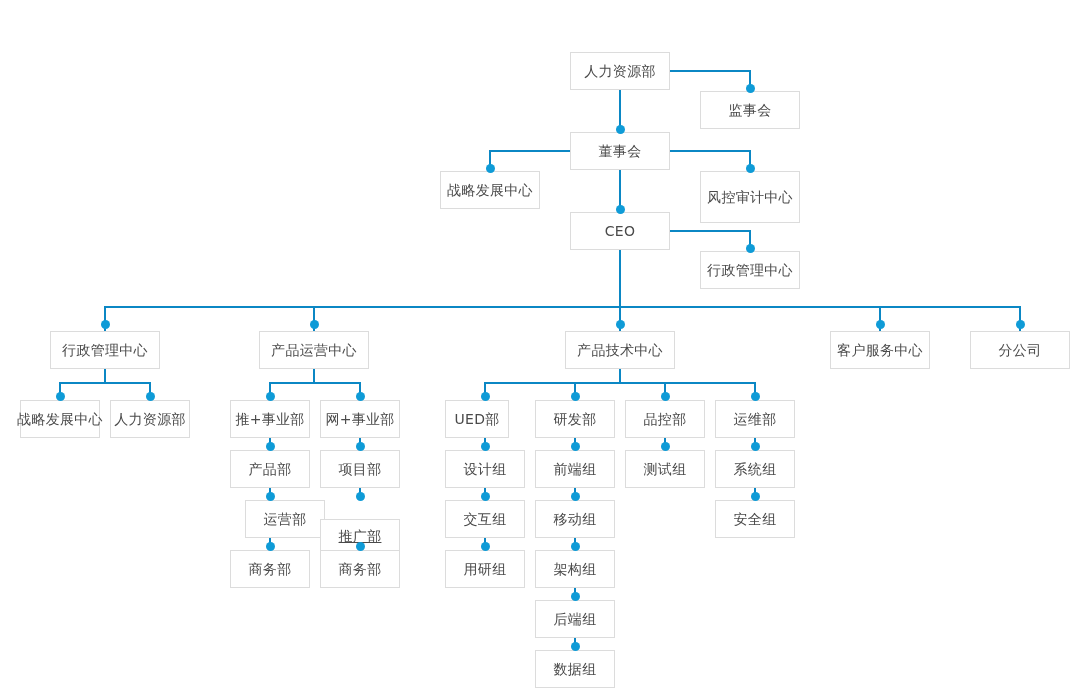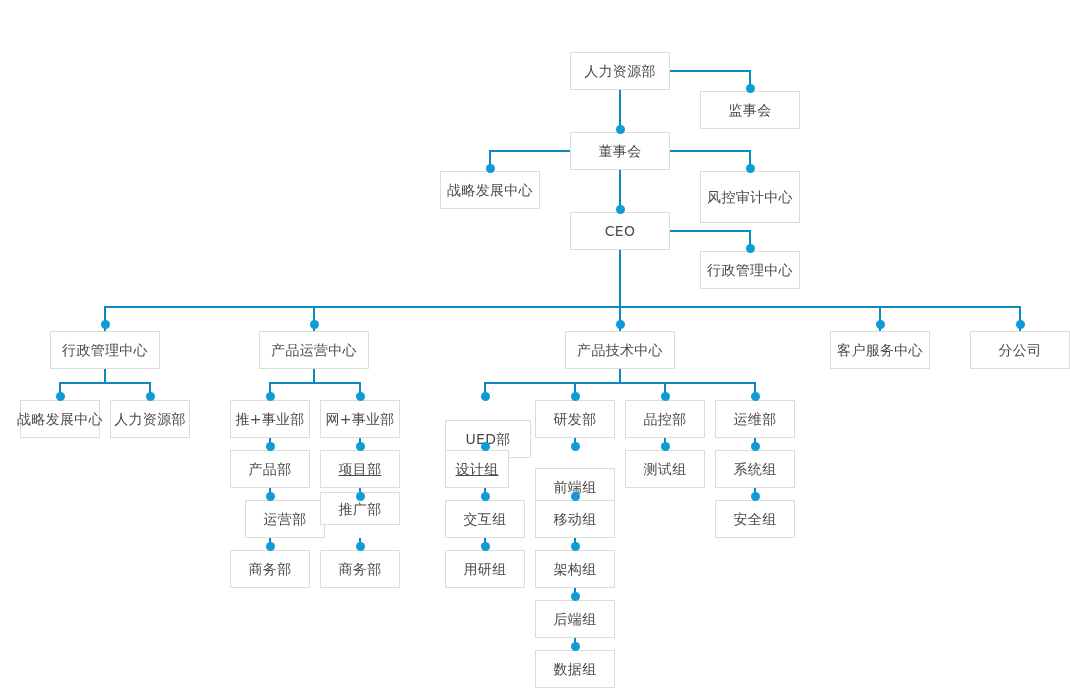--- a/index.html
+++ b/index.html
@@ -129,55 +129,55 @@
   <div class="conn v" style="left:269px;top:488px;height:12px;"></div>
   <div class="dot" style="left:266px;top:492px;"></div>
   <div class="node" style="left:230px;top:500px;width:80px;height:38px;margin-left:15px;">运营部</div>
   <div class="conn v" style="left:269px;top:538px;height:12px;"></div>
   <div class="dot" style="left:266px;top:542px;"></div>
   <div class="node" style="left:230px;top:550px;width:80px;height:38px;">商务部</div>
 
   <div class="node" style="left:320px;top:400px;width:80px;height:38px;">网+事业部</div>
   <div class="conn v" style="left:359px;top:438px;height:12px;"></div>
   <div class="dot" style="left:356px;top:442px;"></div>
-  <div class="node" style="left:320px;top:450px;width:80px;height:38px;text-decoration:underline;">项目部</div>
+  <div class="node" style="left:320px;top:450px;width:80px;height:38px;">项目部</div>
   <div class="conn v" style="left:359px;top:488px;height:12px;"></div>
   <div class="dot" style="left:356px;top:492px;"></div>
-  <div class="node" style="left:320px;top:492px;width:80px;height:33px;">推广部</div>
+  <div class="node" style="left:320px;top:519px;width:80px;height:33px;text-decoration:underline;">推广部</div>
   <div class="conn v" style="left:359px;top:538px;height:12px;"></div>
   <div class="dot" style="left:356px;top:542px;"></div>
   <div class="node" style="left:320px;top:550px;width:80px;height:38px;">商务部</div>
 
   <div class="conn v" style="left:619px;top:369px;height:13px;"></div>
   <div class="conn h" style="left:484px;top:382px;width:271px;"></div>
 
   <div class="conn v" style="left:484px;top:382px;height:14px;"></div>
   <div class="dot" style="left:481px;top:392px;"></div>
   <div class="conn v" style="left:574px;top:382px;height:14px;"></div>
   <div class="dot" style="left:571px;top:392px;"></div>
   <div class="conn v" style="left:664px;top:382px;height:14px;"></div>
   <div class="dot" style="left:661px;top:392px;"></div>
   <div class="conn v" style="left:754px;top:382px;height:14px;"></div>
   <div class="dot" style="left:751px;top:392px;"></div>
 
-  <div class="node" style="left:445px;top:400px;width:86px;height:38px;margin-top:20px;">UED部</div>
+  <div class="node" style="left:445px;top:400px;width:64px;height:38px;">UED部</div>
   <div class="conn v" style="left:484px;top:438px;height:12px;"></div>
   <div class="dot" style="left:481px;top:442px;"></div>
-  <div class="node" style="left:445px;top:450px;width:64px;height:38px;text-decoration:underline;">设计组</div>
+  <div class="node" style="left:445px;top:450px;width:80px;height:38px;">设计组</div>
   <div class="conn v" style="left:484px;top:488px;height:12px;"></div>
   <div class="dot" style="left:481px;top:492px;"></div>
   <div class="node" style="left:445px;top:500px;width:80px;height:38px;">交互组</div>
   <div class="conn v" style="left:484px;top:538px;height:12px;"></div>
   <div class="dot" style="left:481px;top:542px;"></div>
   <div class="node" style="left:535px;top:400px;width:80px;height:38px;">研发部</div>
 
   <div class="node" style="left:445px;top:550px;width:80px;height:38px;">用研组</div>
   <div class="conn v" style="left:574px;top:438px;height:12px;"></div>
   <div class="dot" style="left:571px;top:442px;"></div>
-  <div class="node" style="left:535px;top:450px;width:80px;height:38px;margin-top:18px;">前端组</div>
+  <div class="node" style="left:535px;top:450px;width:80px;height:38px;">前端组</div>
   <div class="conn v" style="left:574px;top:488px;height:12px;"></div>
   <div class="dot" style="left:571px;top:492px;"></div>
   <div class="node" style="left:535px;top:500px;width:80px;height:38px;">移动组</div>
   <div class="conn v" style="left:574px;top:538px;height:12px;"></div>
   <div class="dot" style="left:571px;top:542px;"></div>
   <div class="node" style="left:535px;top:550px;width:80px;height:38px;">架构组</div>
   <div class="conn v" style="left:574px;top:588px;height:12px;"></div>
   <div class="dot" style="left:571px;top:592px;"></div>
   <div class="node" style="left:535px;top:600px;width:80px;height:38px;">后端组</div>
   <div class="conn v" style="left:574px;top:638px;height:12px;"></div>

